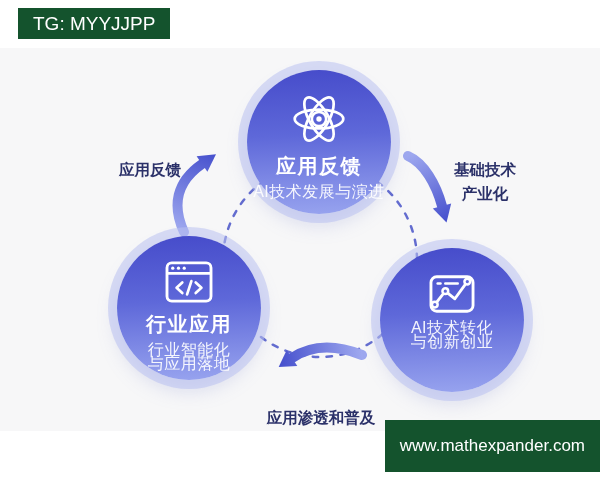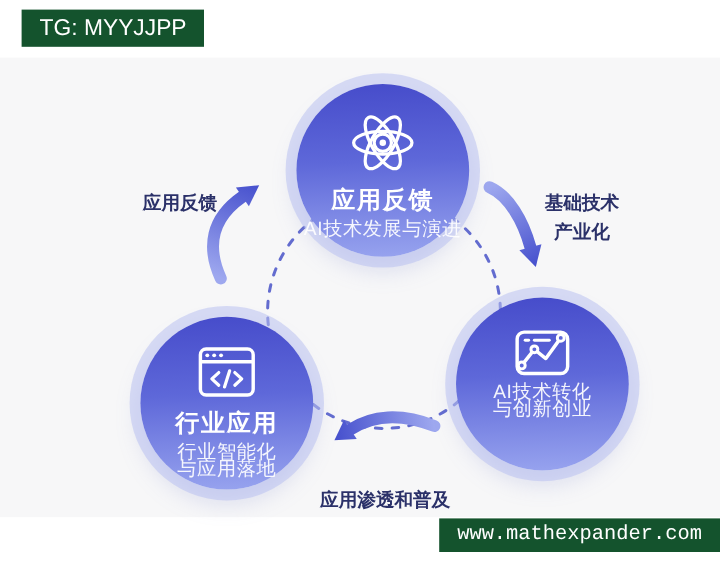--- a/index.html
+++ b/index.html
@@ -1,30 +1,30 @@
 <!DOCTYPE html>
 <html><head>
 <meta charset="utf-8">
 <style>
   html,body{margin:0;padding:0;}
   body{font-family:"Liberation Sans","DejaVu Sans",sans-serif;}
   .stage{position:relative;width:600px;height:480px;background:#ffffff;overflow:hidden;}
   .gray-panel{position:absolute;left:0;top:48px;width:600px;height:383px;background:#f7f7f8;}
   .badge{position:absolute;background:#14532d;color:#ffffff;white-space:nowrap;z-index:9;}
   .badge-tg{left:18px;top:8px;font-size:19px;padding:4px 15px;line-height:23px;}
-  .badge-site{right:0;bottom:20px;font-size:17px;padding:3px 15px;line-height:22px;font-family:Liberation Mono, monospace;}
+  .badge-site{right:0;bottom:8px;font-size:17px;padding:15px 15px;line-height:22px;}
   .dashed-ring-svg{position:absolute;left:0;top:0;z-index:1;}
   .arrow-svg{position:absolute;z-index:2;}
   .node{position:absolute;width:144px;height:144px;border-radius:50%;
         background:linear-gradient(178deg,#474dcb 2%,#5e68d9 45%,#98a4ef 100%);
         box-shadow:0 0 0 9px rgba(186,193,240,0.55),0 10px 20px rgba(130,140,210,0.28);
         display:flex;flex-direction:column;align-items:center;color:#ffffff;
         text-align:center;z-index:3;}
   .node-tech{left:247px;top:70px;padding-top:22px;box-sizing:border-box;}
-  .node-app{left:117px;top:264px;padding-top:24px;box-sizing:border-box;}
+  .node-app{left:117px;top:236px;padding-top:24px;box-sizing:border-box;}
   .node-trans{left:380px;top:248px;padding-top:24px;box-sizing:border-box;}
   .node-title{font-size:20px;font-weight:bold;letter-spacing:1.5px;margin-top:7px;}
   .node-sub{font-size:16px;line-height:14px;margin-top:5px;opacity:.92;letter-spacing:.5px;}
   .edge-label{position:absolute;font-weight:bold;color:#2b3169;font-size:15.5px;
               line-height:24px;text-align:center;z-index:4;}
   .label-feedback{left:90px;top:158px;width:120px;}
   .label-basetech{left:425px;top:158px;width:120px;}
   .label-penetration{left:236px;top:382px;width:170px;margin-top:24px;}
 </style>
 </head>

